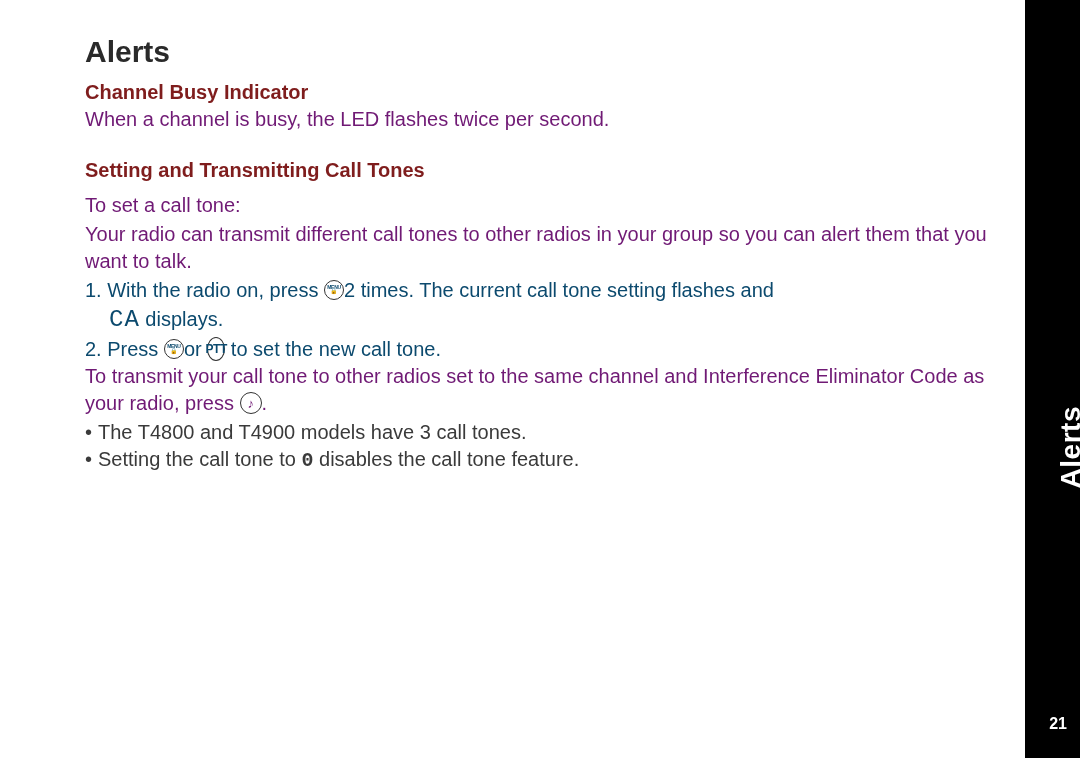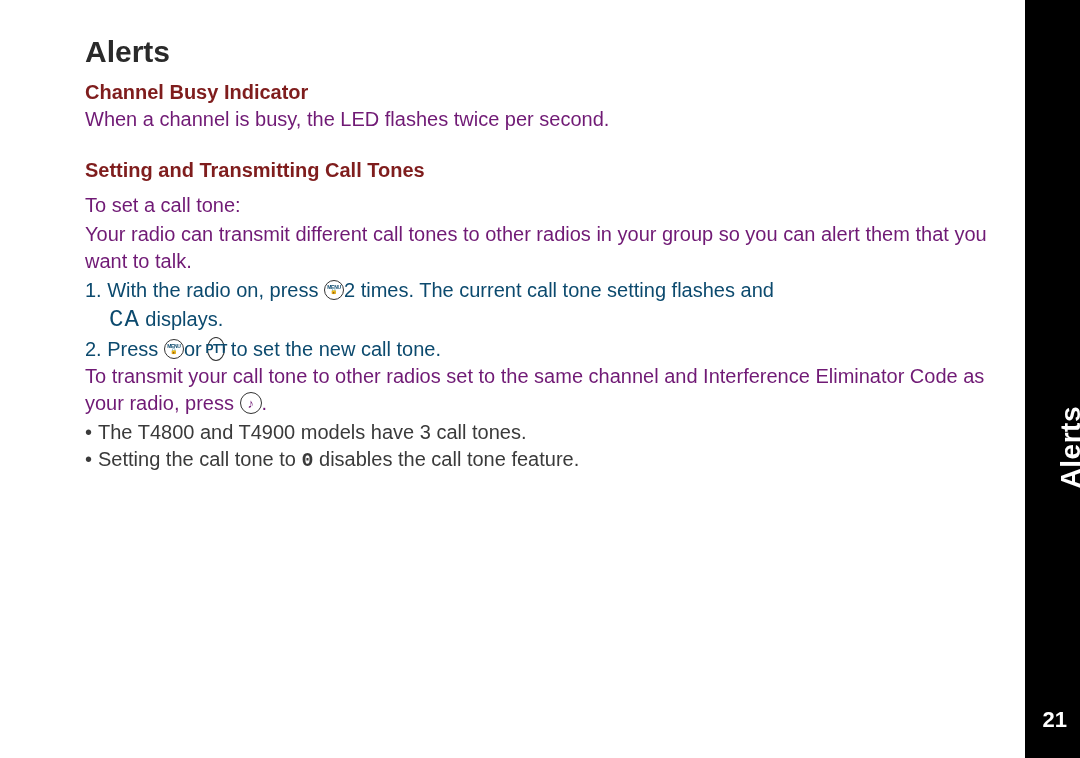--- a/index.html
+++ b/index.html
@@ -123,21 +123,21 @@
       transform-origin: right center;
       font-size: 28px;
       font-weight: bold;
       color: #fff;
       letter-spacing: 0.5px;
     }
     .page-number {
       position: absolute;
       right: 13px;
       bottom: 25px;
-      font-size: 22px;
+      font-size: 16px;
       font-weight: bold;
       color: #fff;
     }
     .menu-lock {
       display: inline-flex;
       flex-direction: column;
       align-items: center;
       line-height: 0.9;
     }
     .menu-small {

